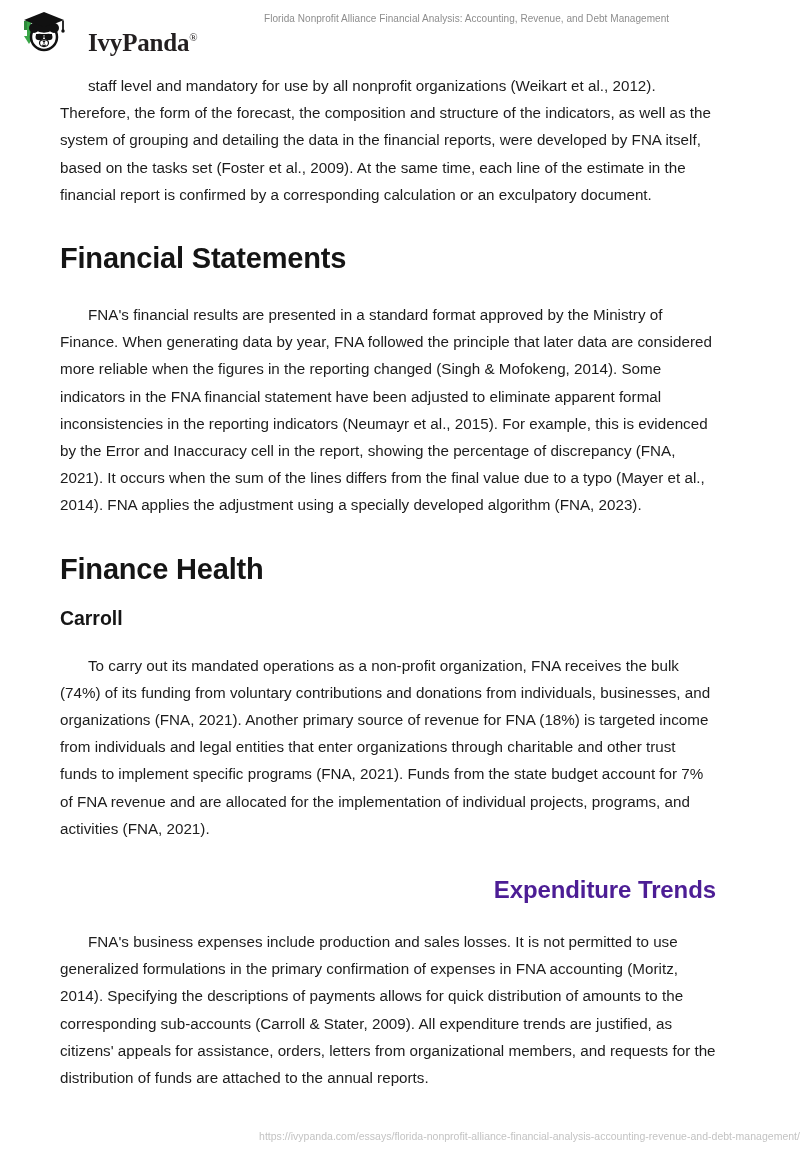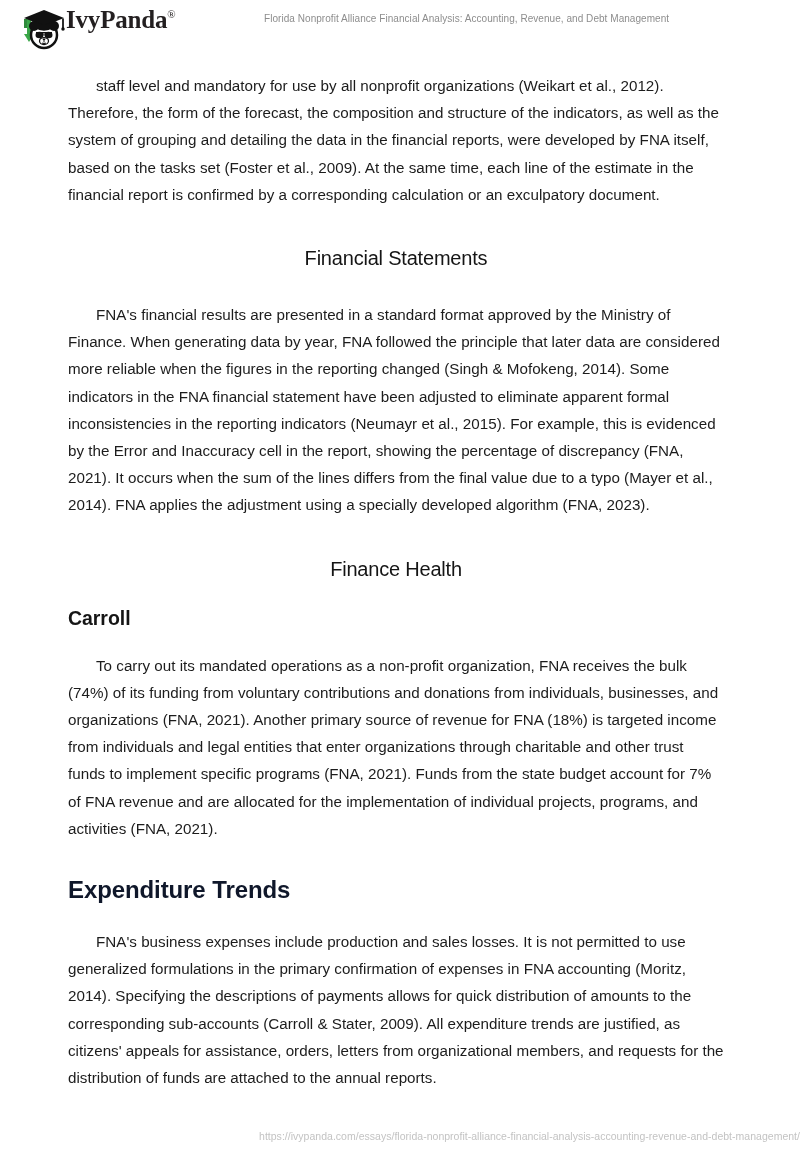--- a/index.html
+++ b/index.html
@@ -22,22 +22,22 @@
     top: 0;
     left: 0;
     width: 800px;
     height: 62px;
   }
   .brand {
     position: absolute;
     left: 16px;
     top: 6px;
     display: flex;
-    align-items: flex-start;
-    gap: 0;
+    align-items: flex-end;
+    gap: 22px;
     height: 48px;
   }
   .brand-mark {
     width: 50px;
     height: 46px;
     display: block;
   }
   .brand-word {
     font-family: "Liberation Serif", serif;
     font-weight: bold;
@@ -63,50 +63,50 @@
     font-size: 10px;
     color: #8d8d8d;
     letter-spacing: 0.05px;
     white-space: nowrap;
     line-height: 1.2;
   }
 
   
   .doc {
     position: absolute;
-    left: 68px;
+    left: 60px;
     top: 72px;
     width: 656px;
   }
   p.body-text {
     margin: 0 0 0 0;
     font-size: 15.2px;
     line-height: 27.2px;
     color: #1c1c1c;
     text-indent: 28px;
     text-align: left;
     letter-spacing: 0.01px;
   }
 
   h1.doc-h1 {
     margin: 0;
-    font-size: 20px;
-    font-weight: normal;
+    font-size: 29px;
+    font-weight: bold;
     line-height: 34px;
     color: #151515;
     letter-spacing: -0.2px;
-    text-align: center;
   }
   h2.doc-h2 {
     margin: 0;
     font-size: 24px;
     font-weight: bold;
     line-height: 29px;
-    color: #0f172a;
+    color: #4c1d95;
     letter-spacing: -0.1px;
+    text-align: right;
   }
   h3.doc-h3 {
     margin: 0;
     font-size: 19.5px;
     font-weight: bold;
     line-height: 24px;
     color: #151515;
     letter-spacing: -0.05px;
   }
 

